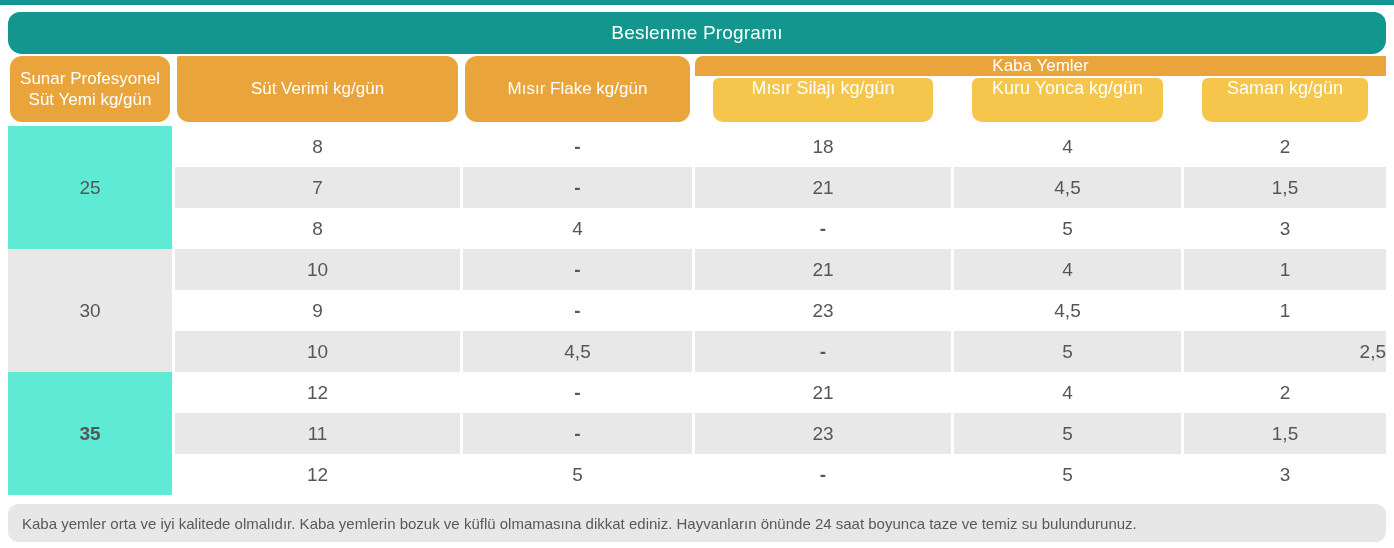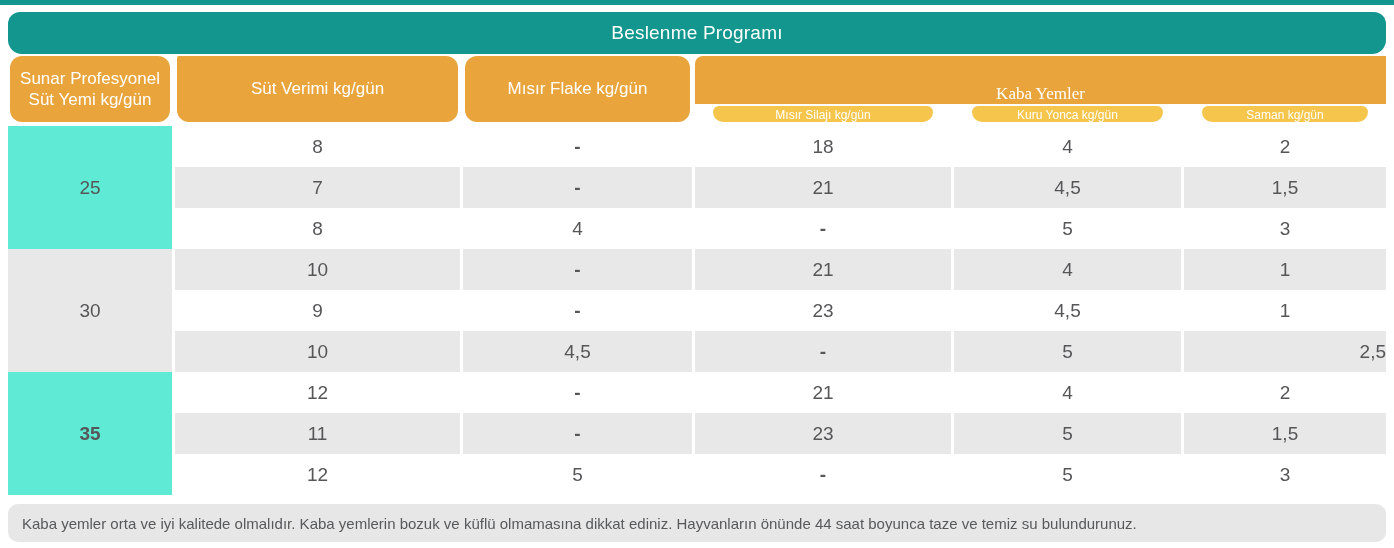--- a/index.html
+++ b/index.html
@@ -34,33 +34,33 @@
   .header-row{margin:2px 8px 0 8px;height:66px;}
   .chip{
     background:var(--orange);color:var(--header-text);
     border-radius:12px;margin:0 2px;
     display:flex;align-items:center;justify-content:center;text-align:center;
     font-size:17px;line-height:1.25;padding:2px 10px;
   }
   .chip.first{border-radius:2px 12px 12px 12px;}
   .kaba-wrap{grid-column:4 / 7;display:flex;flex-direction:column;}
   .kaba-bar{
-    height:48px;background:var(--orange);color:var(--header-text);
+    height:20px;background:var(--orange);color:var(--header-text);
     border-radius:8px 0 0 0;
-    display:flex;align-items:flex-end;justify-content:center;font-size:17px;font-family:Liberation Serif, serif;
+    display:flex;align-items:flex-start;justify-content:center;font-size:17px;
   }
   .sub-row{
     margin-top:2px;flex:1;display:grid;
     grid-template-columns:256px 227px 202px;column-gap:3px;
   }
   .sub-chip{
     background:var(--yellow);color:var(--header-text);
     border-radius:6px 6px 10px 10px;margin:0 18px;
-    display:flex;align-items:flex-end;justify-content:center;
-    font-size:12px;text-align:center;
+    display:flex;align-items:flex-start;justify-content:center;
+    font-size:18px;text-align:center;
   }
 
   .data-grid{
     margin:4px 8px 0 8px;
     display:grid;
     grid-template-columns:164px 285px 229px 256px 227px 202px;
     grid-auto-rows:41px;column-gap:3px;
     color:var(--text-dark);font-size:19px;
   }
   .cell{display:flex;align-items:center;justify-content:center;background:#fff;}
@@ -249,16 +249,16 @@
       </div>
       <div class="cell" style="grid-area: 9 / 5;">
         <span>5</span>
       </div>
       <div class="cell" style="grid-area: 9 / 6;">
         <span>3</span>
       </div>
     </div>
 
   <div class="footer-note">
-    <span>Kaba yemler orta ve iyi kalitede olmalıdır. Kaba yemlerin bozuk ve küflü olmamasına dikkat ediniz. Hayvanların önünde 44 saat boyunca taze ve temiz su bulundurunuz.</span>
+    <span>Kaba yemler orta ve iyi kalitede olmalıdır. Kaba yemlerin bozuk ve küflü olmamasına dikkat ediniz. Hayvanların önünde 24 saat boyunca taze ve temiz su bulundurunuz.</span>
   </div>
 
 </div>
 
 </body></html>

